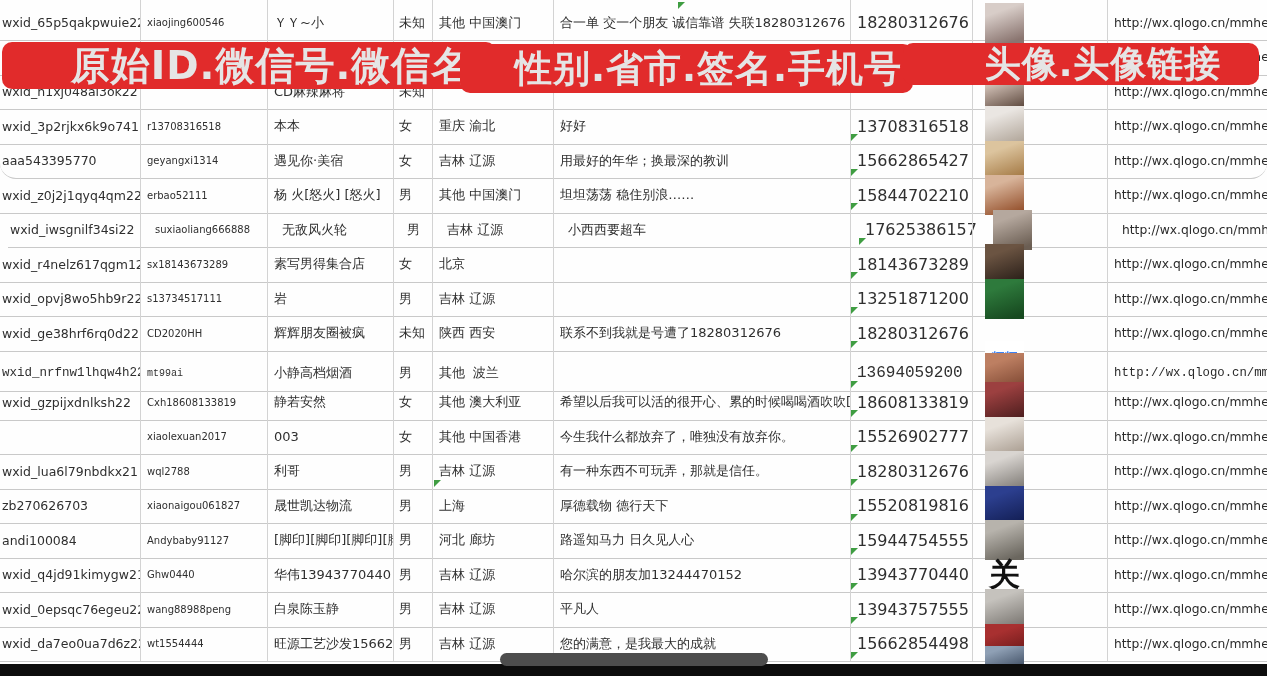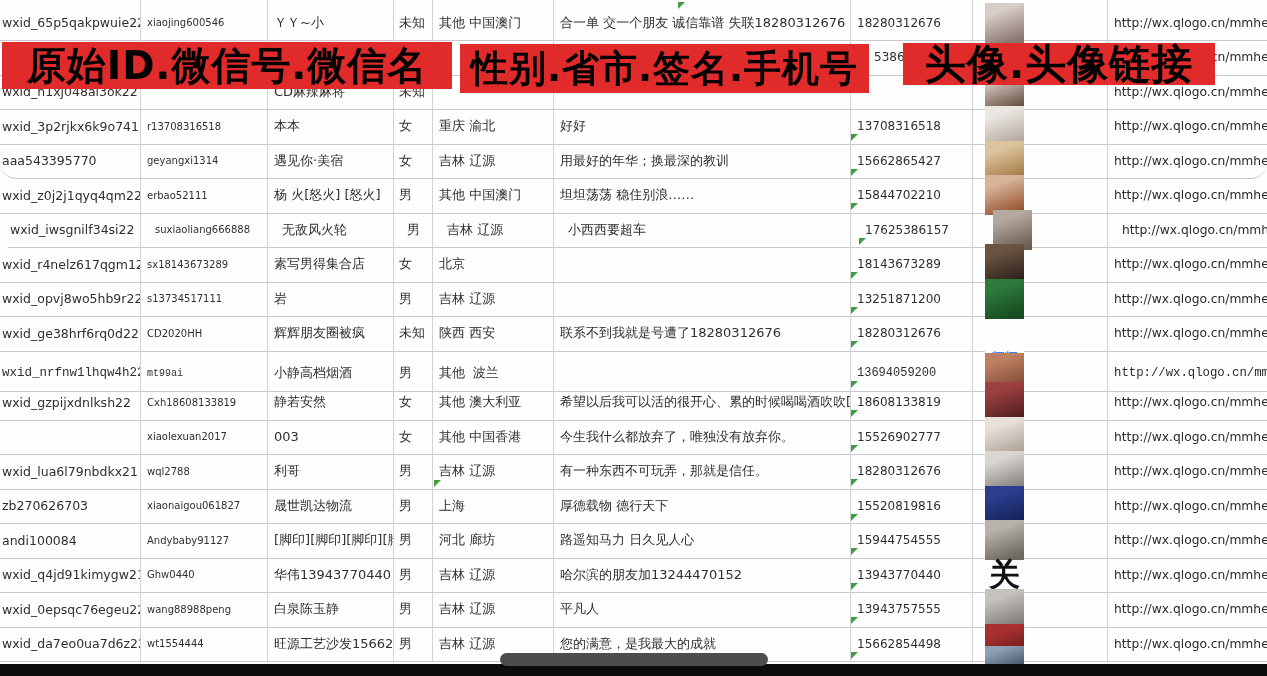--- a/index.html
+++ b/index.html
@@ -18,43 +18,44 @@
     position:absolute;top:0;height:100%;display:flex;align-items:center;
     overflow:hidden;white-space:nowrap;font-size:13px;
     padding:0 3px 0 6px;box-sizing:border-box;z-index:0;
   }
   .c-wxid{left:0;width:140px;padding-left:2px;font-size:12.5px;}
   .c-wid{left:141px;width:126px;font-size:10px;}
   .c-name{left:268px;width:126px;}
   .c-gender{left:394px;width:39px;padding-left:5px;}
   .c-region{left:433px;width:120px;}
   .c-sig{left:554px;width:297px;}
-  .c-phone{left:851px;width:121px;font-size:12px;}
+  .c-phone{left:851px;width:121px;font-size:16px;}
   .c-phone.indent{padding-left:23px;}
   .c-avatar{left:973px;width:134px;overflow:visible;}
   .c-link{left:1108px;width:168px;font-size:12.3px;color:#2a2a2a;}
   .avatar{position:absolute;left:12px;top:-3px;width:39px;height:40px;z-index:2;}
   .avatar-text{display:flex;flex-direction:column;align-items:center;justify-content:center;
     font-weight:bold;font-size:13px;line-height:1.05;}
   .avatar-big{font-size:31px;font-family:"DejaVu Serif","Liberation Serif",serif;}
   .avatar-sub{font-size:7px;line-height:1;}
   
   .flag{position:absolute;width:0;height:0;border-top:7px solid #3f9d42;border-right:7px solid transparent;z-index:3;}
   .flag-phone{left:851px;top:25px;}
   .flag-region{left:434px;top:26px;}
   .mark-top{position:absolute;left:678px;top:2px;z-index:3;}
   
   .banner{
-    position:absolute;background:#e12b2b;border-radius:0;color:#000000;font-weight:bold;
+    position:absolute;background:#e12b2b;border-radius:10px;color:#e5e5e5;font-weight:bold;
     display:flex;align-items:center;justify-content:center;z-index:10;letter-spacing:1px;
     line-height:1;
+    padding-left:44px;
   }
   .b1{left:2px;top:42px;width:450px;height:47px;font-size:39px;}
   .b2{left:460px;top:44px;width:409px;height:49px;font-size:37px;}
-  .b3{left:903px;top:43px;width:312px;height:42px;font-size:41px;}
+  .b3{left:903px;top:43px;width:312px;height:42px;font-size:36px;}
   
   .bottom-bar{position:absolute;left:0;bottom:0;width:1267px;height:12px;background:#0d0d0d;z-index:6;}
   .scrollbar-h{position:absolute;left:500px;top:653px;width:268px;height:13px;background:#4d4d4d;border-radius:7px;z-index:7;}
   .avatar-partial{position:absolute;left:985px;top:646px;width:39px;height:20px;z-index:2;}
 </style>
 </head>
 <body>
 
 <div class="screen">
 

